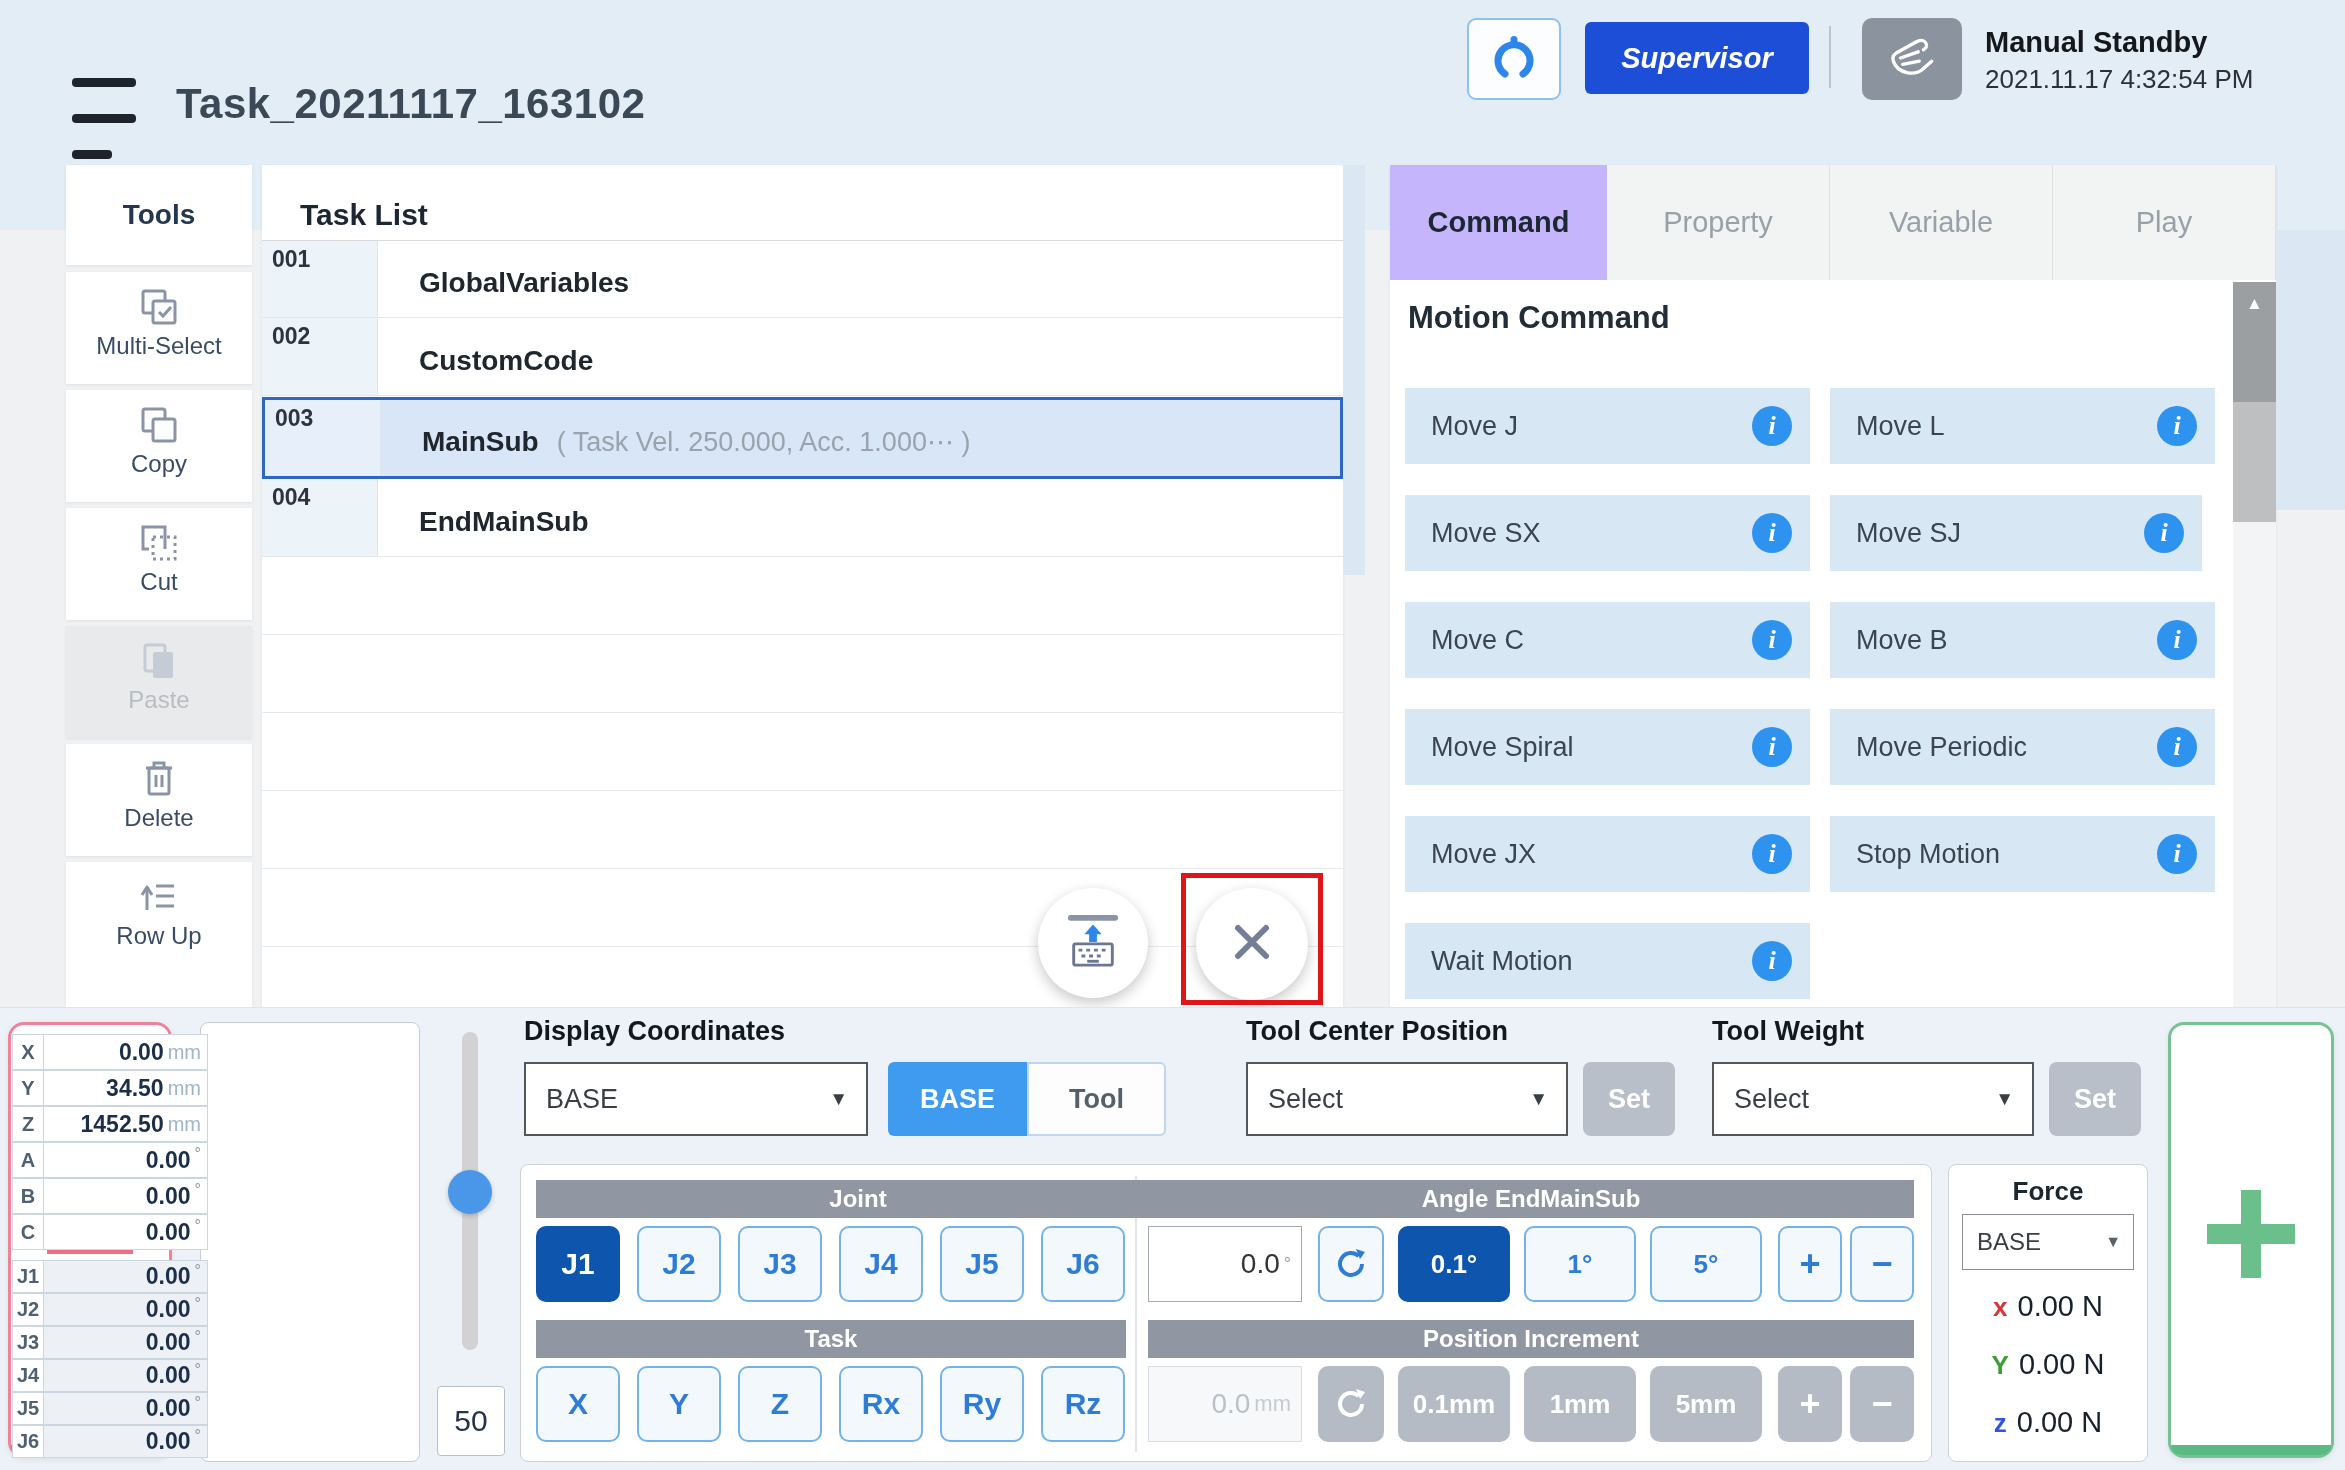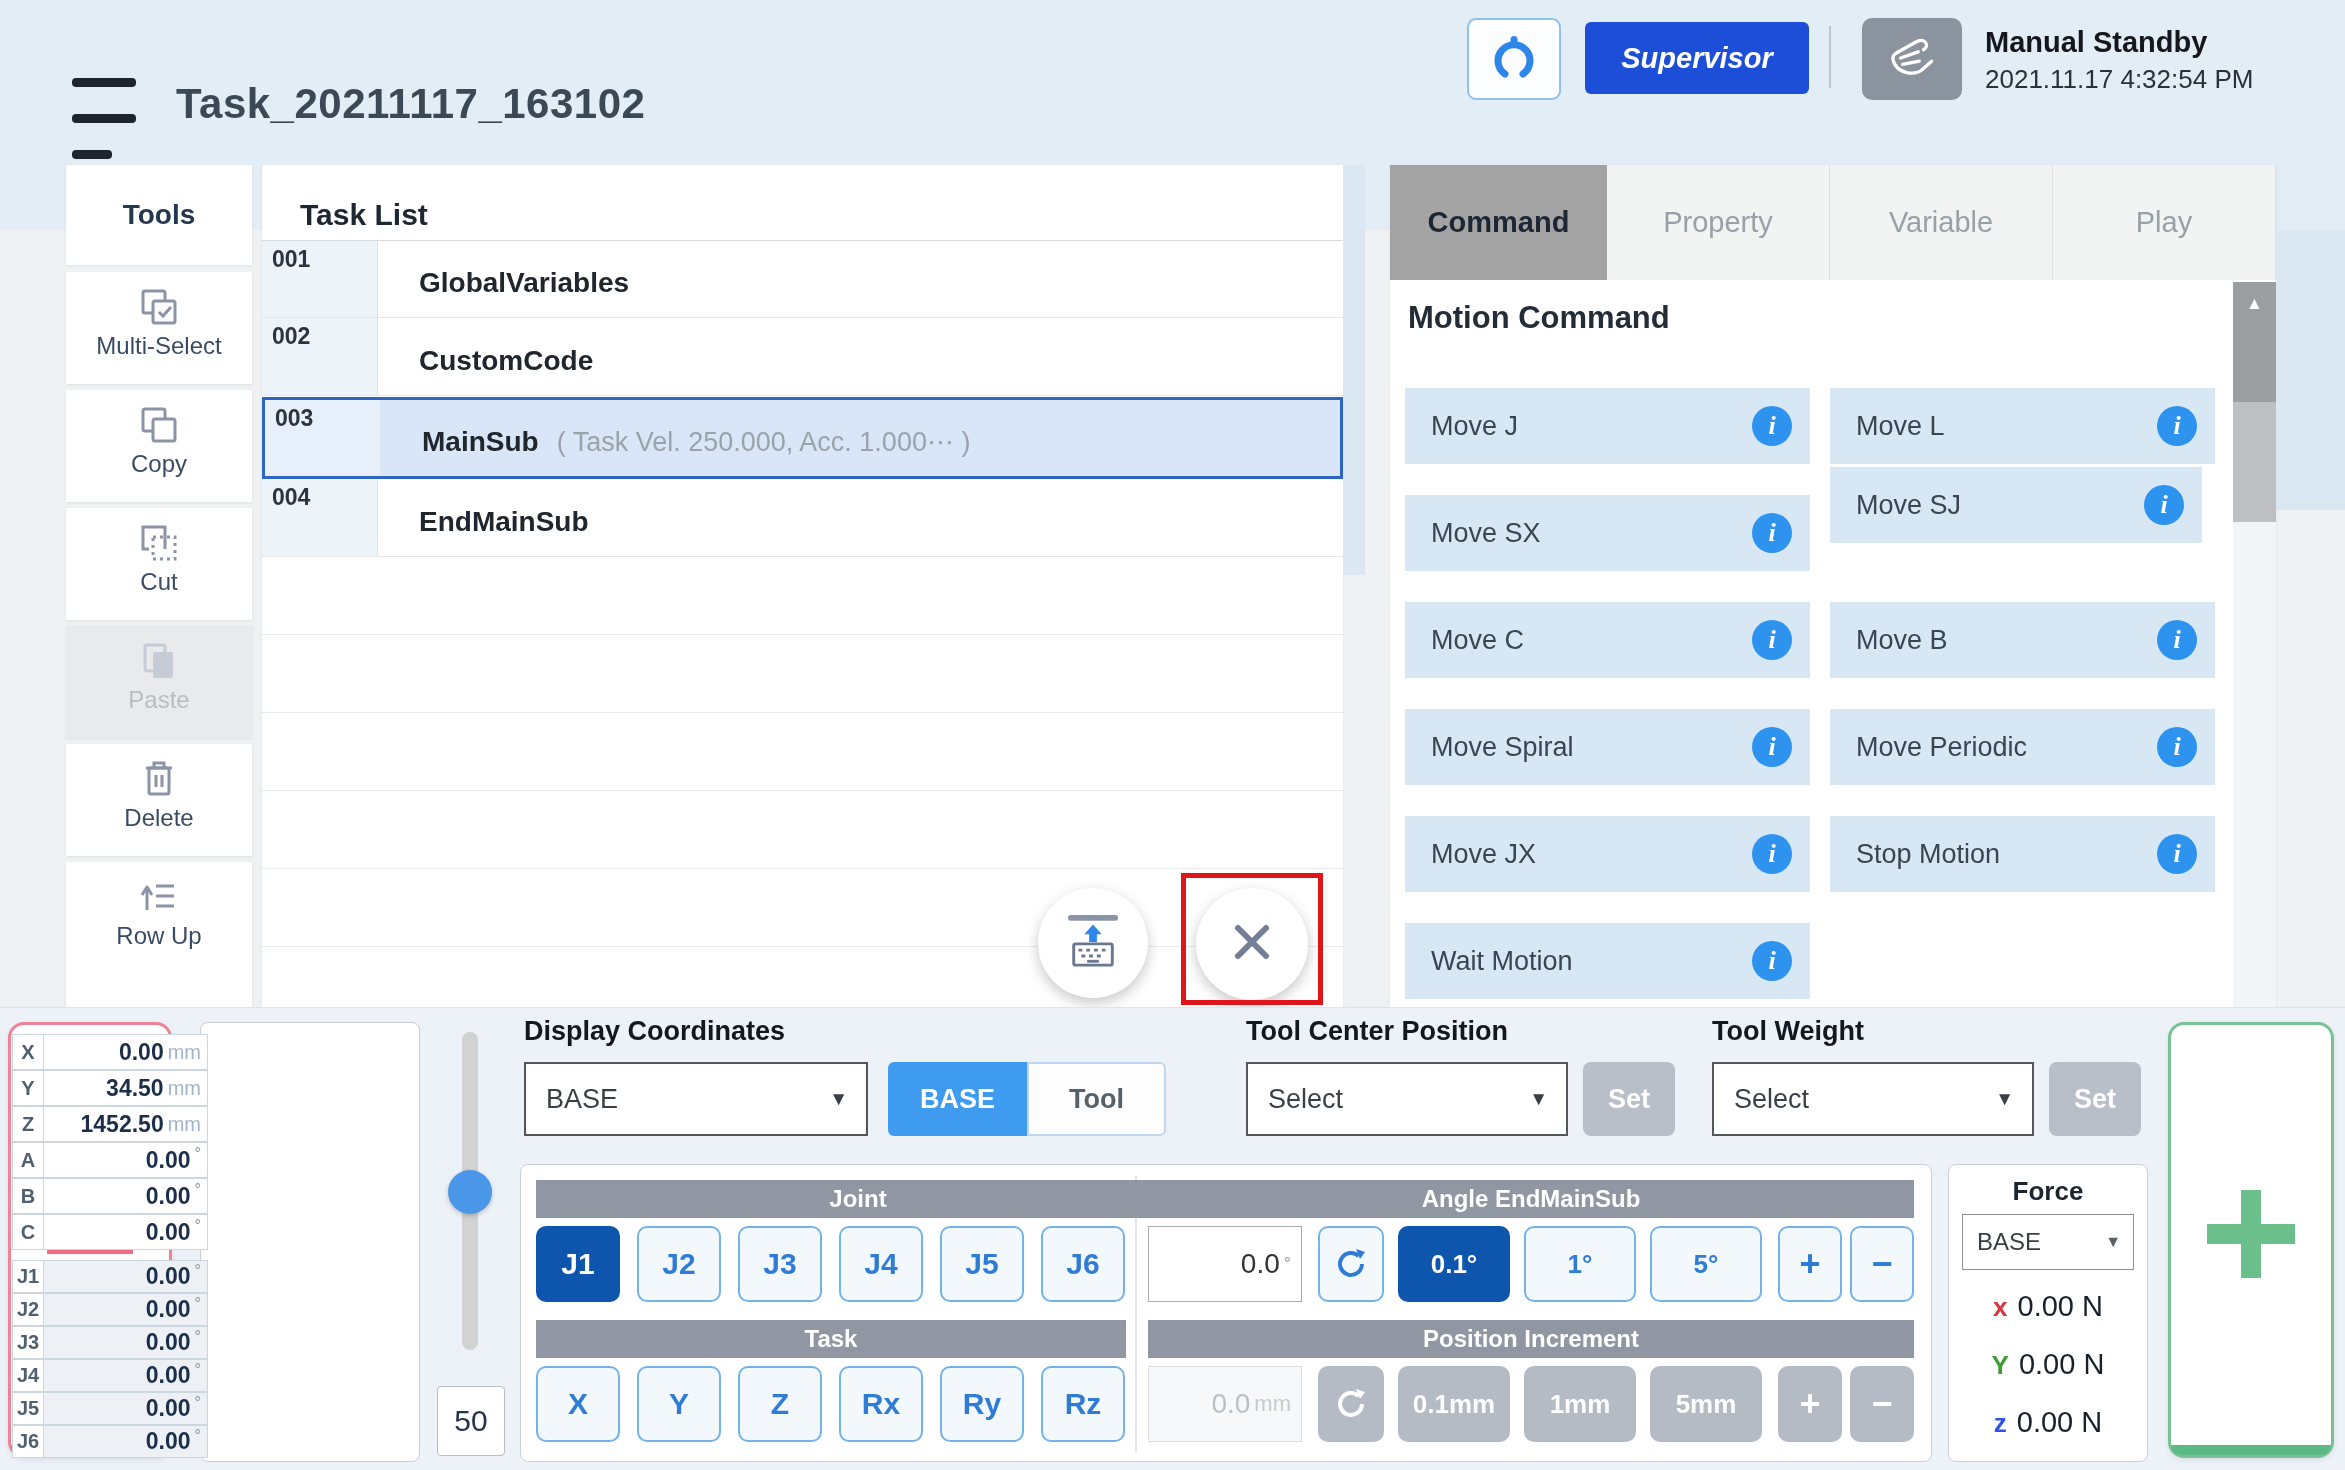--- a/index.html
+++ b/index.html
@@ -44,21 +44,21 @@
 
   
   .float-circle{border-radius:50%;background:#fff;box-shadow:0 5px 14px rgba(0,0,0,.22);display:flex;align-items:center;justify-content:center;cursor:pointer;}
   .kb-btn{left:1038px;top:888px;width:110px;height:110px;}
   .x-btn{left:1196px;top:888px;width:112px;height:112px;}
   .hl-rect{left:1181px;top:873px;width:142px;height:132px;border:5px solid #e0151a;background:transparent;}
 
   
   .cmd-panel{left:1390px;top:165px;width:886px;height:842px;background:#fff;box-shadow:0 1px 3px rgba(0,0,0,.07);}
   .tab{top:165px;height:115px;display:flex;align-items:center;justify-content:center;font-size:29px;color:#98a1a8;background:#f2f3f3;border-right:1px solid #e0e0e0;cursor:pointer;}
-  .tab.active{background:#a3a3a3;color:#1d2733;font-weight:bold;border-right:none;}
+  .tab.active{background:#c4b5fd;color:#1d2733;font-weight:bold;border-right:none;}
   .cmd-title{left:1408px;top:300px;font-size:31px;font-weight:bold;color:#232d38;}
   .mv-btn{height:76px;background:#d8e7f4;display:flex;align-items:center;cursor:pointer;text-align:right;}
   .mv-label{margin-left:26px;font-size:27px;color:#3a4550;}
   .info-icon{position:absolute;right:18px;top:50%;transform:translateY(-50%);width:40px;height:40px;border-radius:50%;background:#2e93ef;color:#fff;display:flex;align-items:center;justify-content:center;font-family:"Liberation Serif",serif;font-style:italic;font-weight:bold;font-size:26px;cursor:pointer;}
   .sb-track{left:2233px;top:282px;width:43px;height:725px;background:#f3f4f5;}
   .sb-up{left:2233px;top:282px;width:43px;height:120px;background:#9c9fa1;color:#fff;display:flex;align-items:flex-start;justify-content:center;font-size:17px;padding-top:12px;cursor:pointer;}
   .sb-thumb{left:2233px;top:402px;width:43px;height:120px;background:#bdbfc1;cursor:pointer;}
   .rp-strip{left:2276px;top:230px;width:69px;height:280px;background:#dbe8f3;}
 
   
@@ -307,21 +307,21 @@
   </div>
   <div class="abs mv-btn" style="left:1405px;top:923px;width:405px;">
     <span class="mv-label">Wait Motion</span>
     <span class="info-icon">i</span>
   </div>
 
   <div class="abs mv-btn" style="left:1830px;top:388px;width:385px;">
     <span class="mv-label">Move L</span>
     <span class="info-icon">i</span>
   </div>
-  <div class="abs mv-btn" style="left:1830px;top:467px;width:372px;">
+  <div class="abs mv-btn" style="left:1830px;top:495px;width:372px;">
     <span class="mv-label">Move SJ</span>
     <span class="info-icon">i</span>
   </div>
   <div class="abs mv-btn" style="left:1830px;top:602px;width:385px;">
     <span class="mv-label">Move B</span>
     <span class="info-icon">i</span>
   </div>
   <div class="abs mv-btn" style="left:1830px;top:709px;width:385px;">
     <span class="mv-label">Move Periodic</span>
     <span class="info-icon">i</span>

